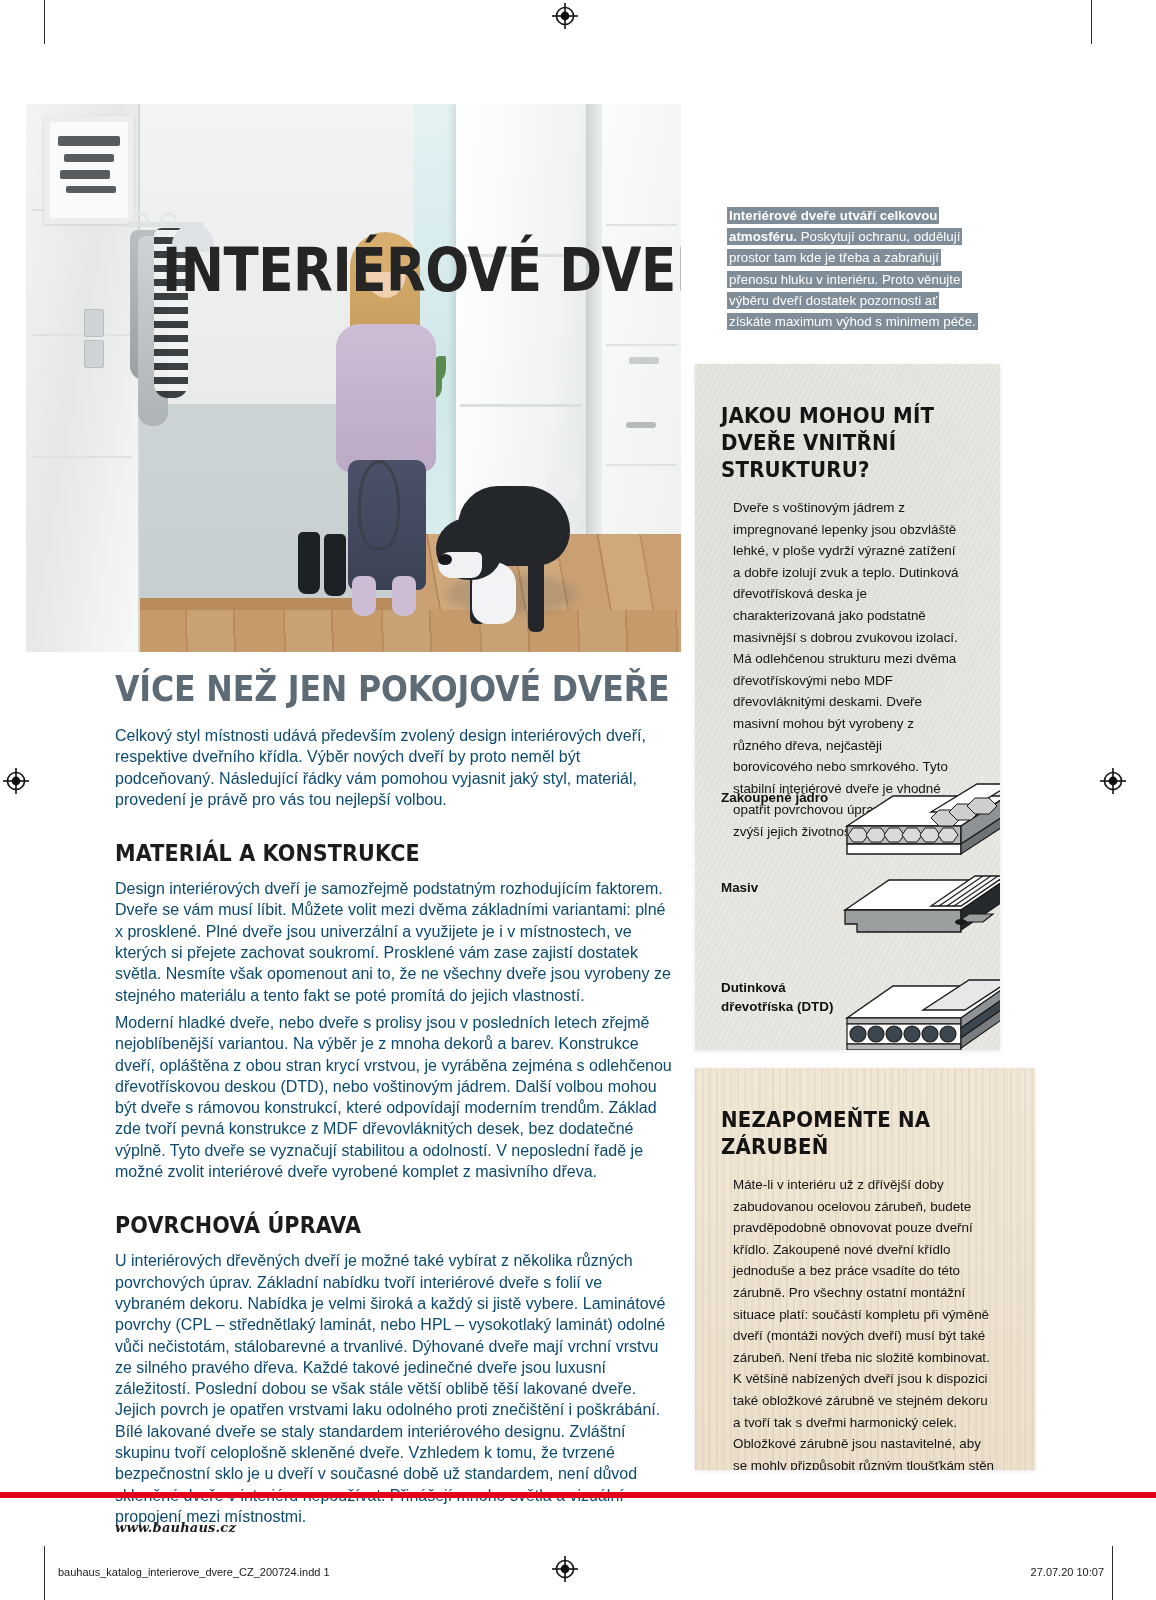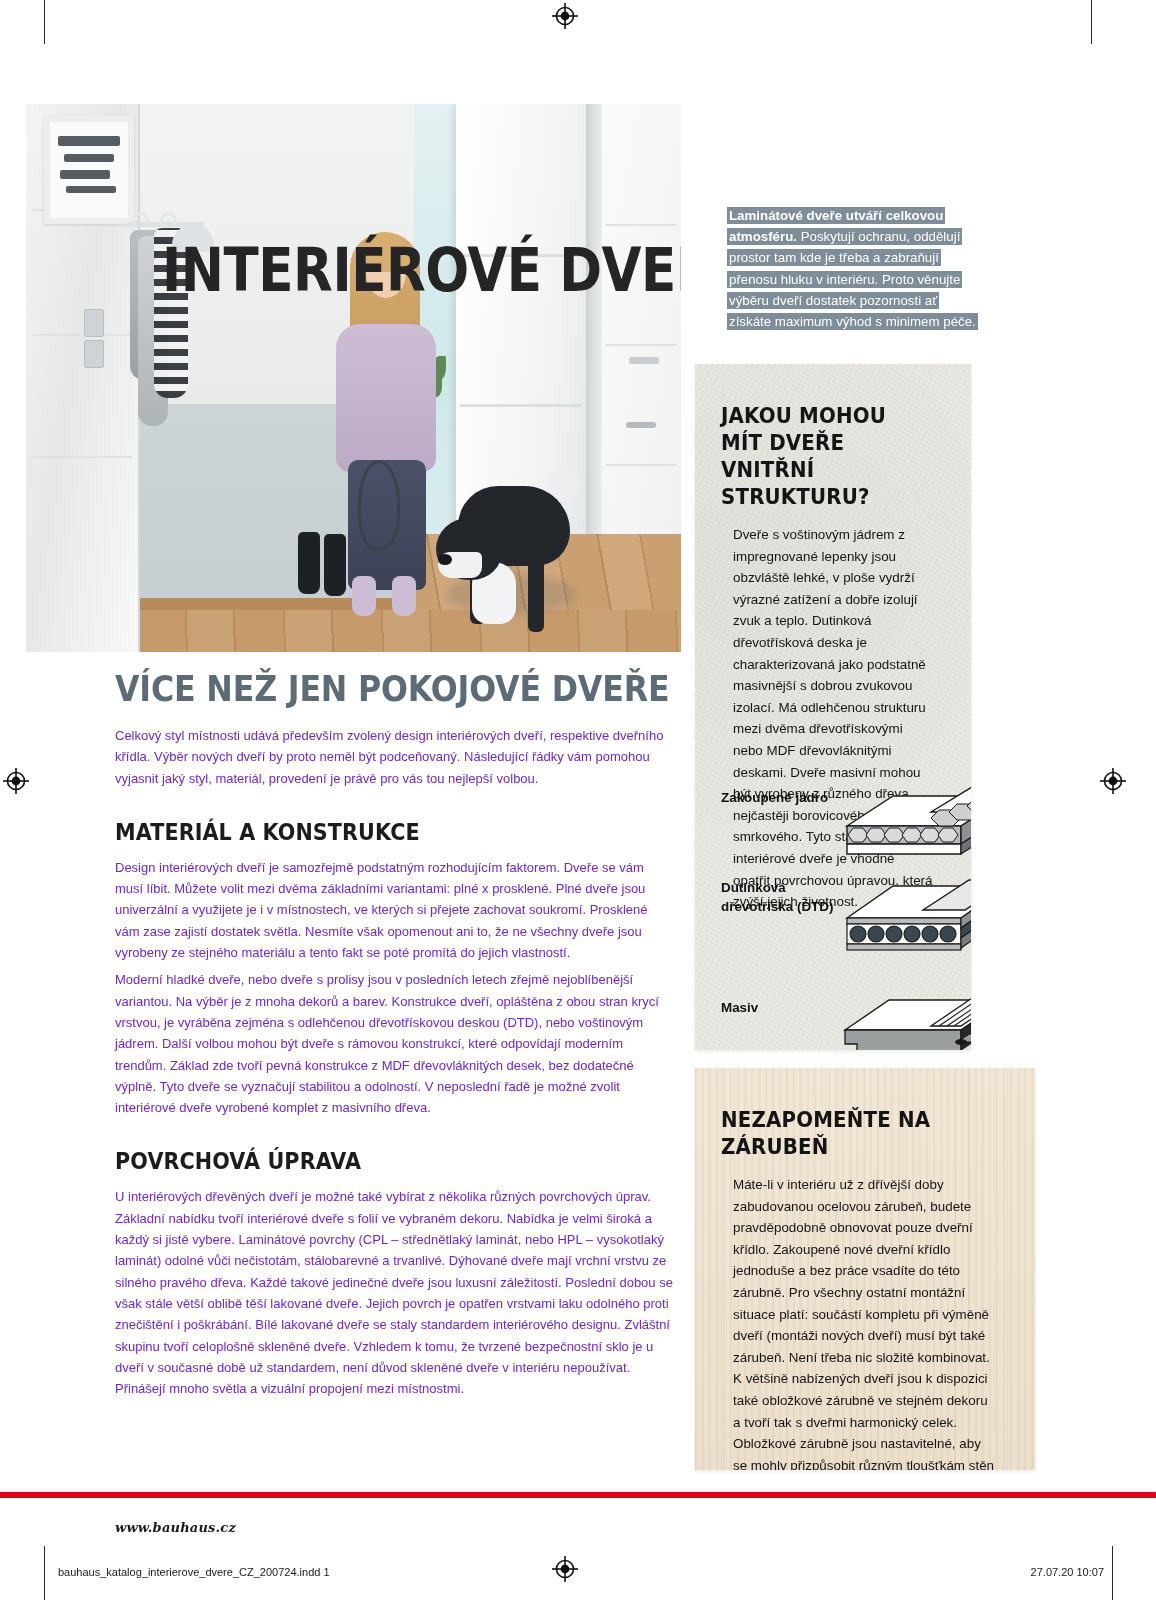--- a/index.html
+++ b/index.html
@@ -179,33 +179,33 @@
     font-weight:700;
     color:#1c1c1c;
     font-size:23px;
     margin:30px 0 12px 0;
     transform:scaleX(.9);
     transform-origin:left center;
     letter-spacing:.1px;
   }
   p.body{
     margin:0 17px 6px 0;
-    font-size:13px;
+    font-size:16px;
     line-height:21.3px;
-    color:#6d28d9;
+    color:#0c4a6e;
   }
 
   
   .box{
     position:absolute;left:695px;
     box-shadow:0 1px 4px rgba(0,0,0,.10);
     overflow:hidden;
   }
   .box-a{
-    top:364px;width:276px;height:686px;
+    top:364px;width:305px;height:686px;
     background:
       repeating-linear-gradient(118deg, rgba(0,0,0,.022) 0 2px, rgba(255,255,255,0) 2px 5px),
       repeating-linear-gradient(31deg, rgba(0,0,0,.018) 0 1px, rgba(255,255,255,0) 1px 4px),
       radial-gradient(circle at 20% 30%, rgba(0,0,0,.03), rgba(0,0,0,0) 60%),
       #e9e8e2;
   }
   .box-b{
     top:1068px;width:340px;height:402px;
     background:
       repeating-linear-gradient(90deg, rgba(150,120,80,.08) 0 2px, rgba(255,255,255,0) 2px 7px),
@@ -382,21 +382,21 @@
         <div class="dog-head"></div>
         <div class="dog-snout"></div>
         <div class="dog-nose"></div>
       </div>
     </div>
 
     <div class="hero-title">INTERIÉROVÉ DVEŘE</div>
   </div>
 
   <div class="callout">
-    <span class="ln"><b>Laminátové dveře utváří celkovou atmosféru.</b><span> Poskytují ochranu, oddělují prostor tam kde je třeba a zabraňují přenosu hluku v interiéru. Proto věnujte výběru dveří dostatek pozornosti ať získáte maximum výhod s minimem péče.</span></span>
+    <span class="ln"><b>Interiérové dveře utváří celkovou atmosféru.</b><span> Poskytují ochranu, oddělují prostor tam kde je třeba a zabraňují přenosu hluku v interiéru. Proto věnujte výběru dveří dostatek pozornosti ať získáte maximum výhod s minimem péče.</span></span>
   </div>
 
   <div class="col-left">
     <h2 class="sec">VÍCE NEŽ JEN POKOJOVÉ DVEŘE</h2>
     <p class="body">Celkový styl místnosti udává především zvolený design interiérových dveří, respektive dveřního křídla. Výběr nových dveří by proto neměl být podceňovaný. Následující řádky vám pomohou vyjasnit jaký styl, materiál, provedení je právě pro vás tou nejlepší volbou.</p>
 
     <h3 class="sub">MATERIÁL A KONSTRUKCE</h3>
     <p class="body">Design interiérových dveří je samozřejmě podstatným rozhodujícím faktorem. Dveře se vám musí líbit. Můžete volit mezi dvěma základními variantami: plné x prosklené. Plné dveře jsou univerzální a využijete je i v místnostech, ve kterých si přejete zachovat soukromí. Prosklené vám zase zajistí dostatek světla. Nesmíte však opomenout ani to, že ne všechny dveře jsou vyrobeny ze stejného materiálu a tento fakt se poté promítá do jejich vlastností.</p>
     <p class="body">Moderní hladké dveře, nebo dveře s prolisy jsou v posledních letech zřejmě nejoblíbenější variantou. Na výběr je z mnoha dekorů a barev. Konstrukce dveří, opláštěna z obou stran krycí vrstvou, je vyráběna zejména s odlehčenou dřevotřískovou deskou (DTD), nebo voštinovým jádrem. Další volbou mohou být dveře s rámovou konstrukcí, které odpovídají moderním trendům. Základ zde tvoří pevná konstrukce z MDF dřevovláknitých desek, bez dodatečné výplně. Tyto dveře se vyznačují stabilitou a odolností. V neposlední řadě je možné zvolit interiérové dveře vyrobené komplet z masivního dřeva.</p>
 
@@ -432,20 +432,37 @@
             </g>
             <g stroke="#1a1a1a" stroke-width="1" fill="#cdced0">
               <polygon points="104,34 118,34 126,42 118,50 104,50 96,42"></polygon>
               <polygon points="122,28 136,28 144,36 136,44 122,44 114,36"></polygon>
               <polygon points="140,22 154,22 162,30 154,38 140,38 132,30"></polygon>
             </g>
           </svg>
         </div>
       </div>
 
+      <div class="diag-row" style="height:100px;">
+        <div class="diag-label">Masiv</div>
+        <div class="diag-art">
+          <svg width="180" height="96" viewBox="0 0 180 96">
+            <polygon points="10,44 54,14 170,14 126,44" fill="#ffffff" stroke="#1a1a1a" stroke-width="1.4"></polygon>
+            <polygon points="96,40 140,10 170,10 126,40" fill="#fafafa" stroke="#1a1a1a" stroke-width="1.3"></polygon>
+            <polyline points="104,40 148,10" fill="none" stroke="#1a1a1a" stroke-width="1.1"></polyline>
+            <polyline points="112,40 156,10" fill="none" stroke="#1a1a1a" stroke-width="1.1"></polyline>
+            <polyline points="119,40 163,10" fill="none" stroke="#1a1a1a" stroke-width="1.1"></polyline>
+            <polygon points="10,44 126,44 126,66 22,66 22,58 10,58" fill="#9b9e9f" stroke="#1a1a1a" stroke-width="1.3"></polygon>
+            <polygon points="126,44 170,14 170,34 126,64" fill="#262a2d" stroke="#1a1a1a" stroke-width="1.2"></polygon>
+            <polygon points="122,56 148,56 158,48 134,48" fill="#9b9e9f" stroke="#1a1a1a" stroke-width="1.2"></polygon>
+            <ellipse cx="126" cy="56" rx="6" ry="3" fill="#1a1a1a"></ellipse>
+          </svg>
+        </div>
+      </div>
+
       <div class="diag-row" style="height:120px;">
         <div class="diag-label">Dutinková dřevotříska (DTD)</div>
         <div class="diag-art">
           <svg width="180" height="104" viewBox="0 0 180 104">
             <polygon points="12,52 58,20 172,20 126,52" fill="#ffffff" stroke="#1a1a1a" stroke-width="1.4"></polygon>
             <polygon points="88,44 134,14 176,14 130,44" fill="#e6e7e8" stroke="#1a1a1a" stroke-width="1.4"></polygon>
             <rect x="12" y="52" width="114" height="6" fill="#b9bbbd" stroke="#1a1a1a" stroke-width="1.2"></rect>
             <rect x="12" y="58" width="114" height="20" fill="#ffffff" stroke="#1a1a1a" stroke-width="1.2"></rect>
             <rect x="12" y="78" width="114" height="6" fill="#b9bbbd" stroke="#1a1a1a" stroke-width="1.2"></rect>
             <g fill="#3c464e" stroke="#1a1a1a" stroke-width="1.1">
@@ -456,37 +473,20 @@
               <circle cx="95" cy="68" r="8"></circle>
                 <circle cx="113" cy="68" r="8"></circle>
             </g>
             <polygon points="126,52 172,20 172,30 126,62" fill="#8f9294" stroke="#1a1a1a" stroke-width="1.2"></polygon>
             <polygon points="126,62 172,30 172,40 126,72" fill="#3c464e" stroke="#1a1a1a" stroke-width="1.2"></polygon>
             <polygon points="126,72 172,40 172,50 126,82" fill="#7a7d7f" stroke="#1a1a1a" stroke-width="1.2"></polygon>
           </svg>
         </div>
       </div>
 
-      <div class="diag-row" style="height:100px;">
-        <div class="diag-label">Masiv</div>
-        <div class="diag-art">
-          <svg width="180" height="96" viewBox="0 0 180 96">
-            <polygon points="10,44 54,14 170,14 126,44" fill="#ffffff" stroke="#1a1a1a" stroke-width="1.4"></polygon>
-            <polygon points="96,40 140,10 170,10 126,40" fill="#fafafa" stroke="#1a1a1a" stroke-width="1.3"></polygon>
-            <polyline points="104,40 148,10" fill="none" stroke="#1a1a1a" stroke-width="1.1"></polyline>
-            <polyline points="112,40 156,10" fill="none" stroke="#1a1a1a" stroke-width="1.1"></polyline>
-            <polyline points="119,40 163,10" fill="none" stroke="#1a1a1a" stroke-width="1.1"></polyline>
-            <polygon points="10,44 126,44 126,66 22,66 22,58 10,58" fill="#9b9e9f" stroke="#1a1a1a" stroke-width="1.3"></polygon>
-            <polygon points="126,44 170,14 170,34 126,64" fill="#262a2d" stroke="#1a1a1a" stroke-width="1.2"></polygon>
-            <polygon points="122,56 148,56 158,48 134,48" fill="#9b9e9f" stroke="#1a1a1a" stroke-width="1.2"></polygon>
-            <ellipse cx="126" cy="56" rx="6" ry="3" fill="#1a1a1a"></ellipse>
-          </svg>
-        </div>
-      </div>
-
     </div>
   </div>
 
   <div class="box box-b">
     <div class="inner">
       <h3>NEZAPOMEŇTE NA ZÁRUBEŇ</h3>
       <p>Máte-li v interiéru už z dřívější doby zabudovanou ocelovou zárubeň, budete pravděpodobně obnovovat pouze dveřní křídlo. Zakoupené nové dveřní křídlo jednoduše a bez práce vsadíte do této zárubně. Pro všechny ostatní montážní situace platí: součástí kompletu při výměně dveří (montáži nových dveří) musí být také zárubeň. Není třeba nic složitě kombinovat. K většině nabízených dveří jsou k dispozici také obložkové zárubně ve stejném dekoru a tvoří tak s dveřmi harmonický celek. Obložkové zárubně jsou nastavitelné, aby se mohly přizpůsobit různým tloušťkám stěn v interiérech.</p>
     </div>
   </div>
 

